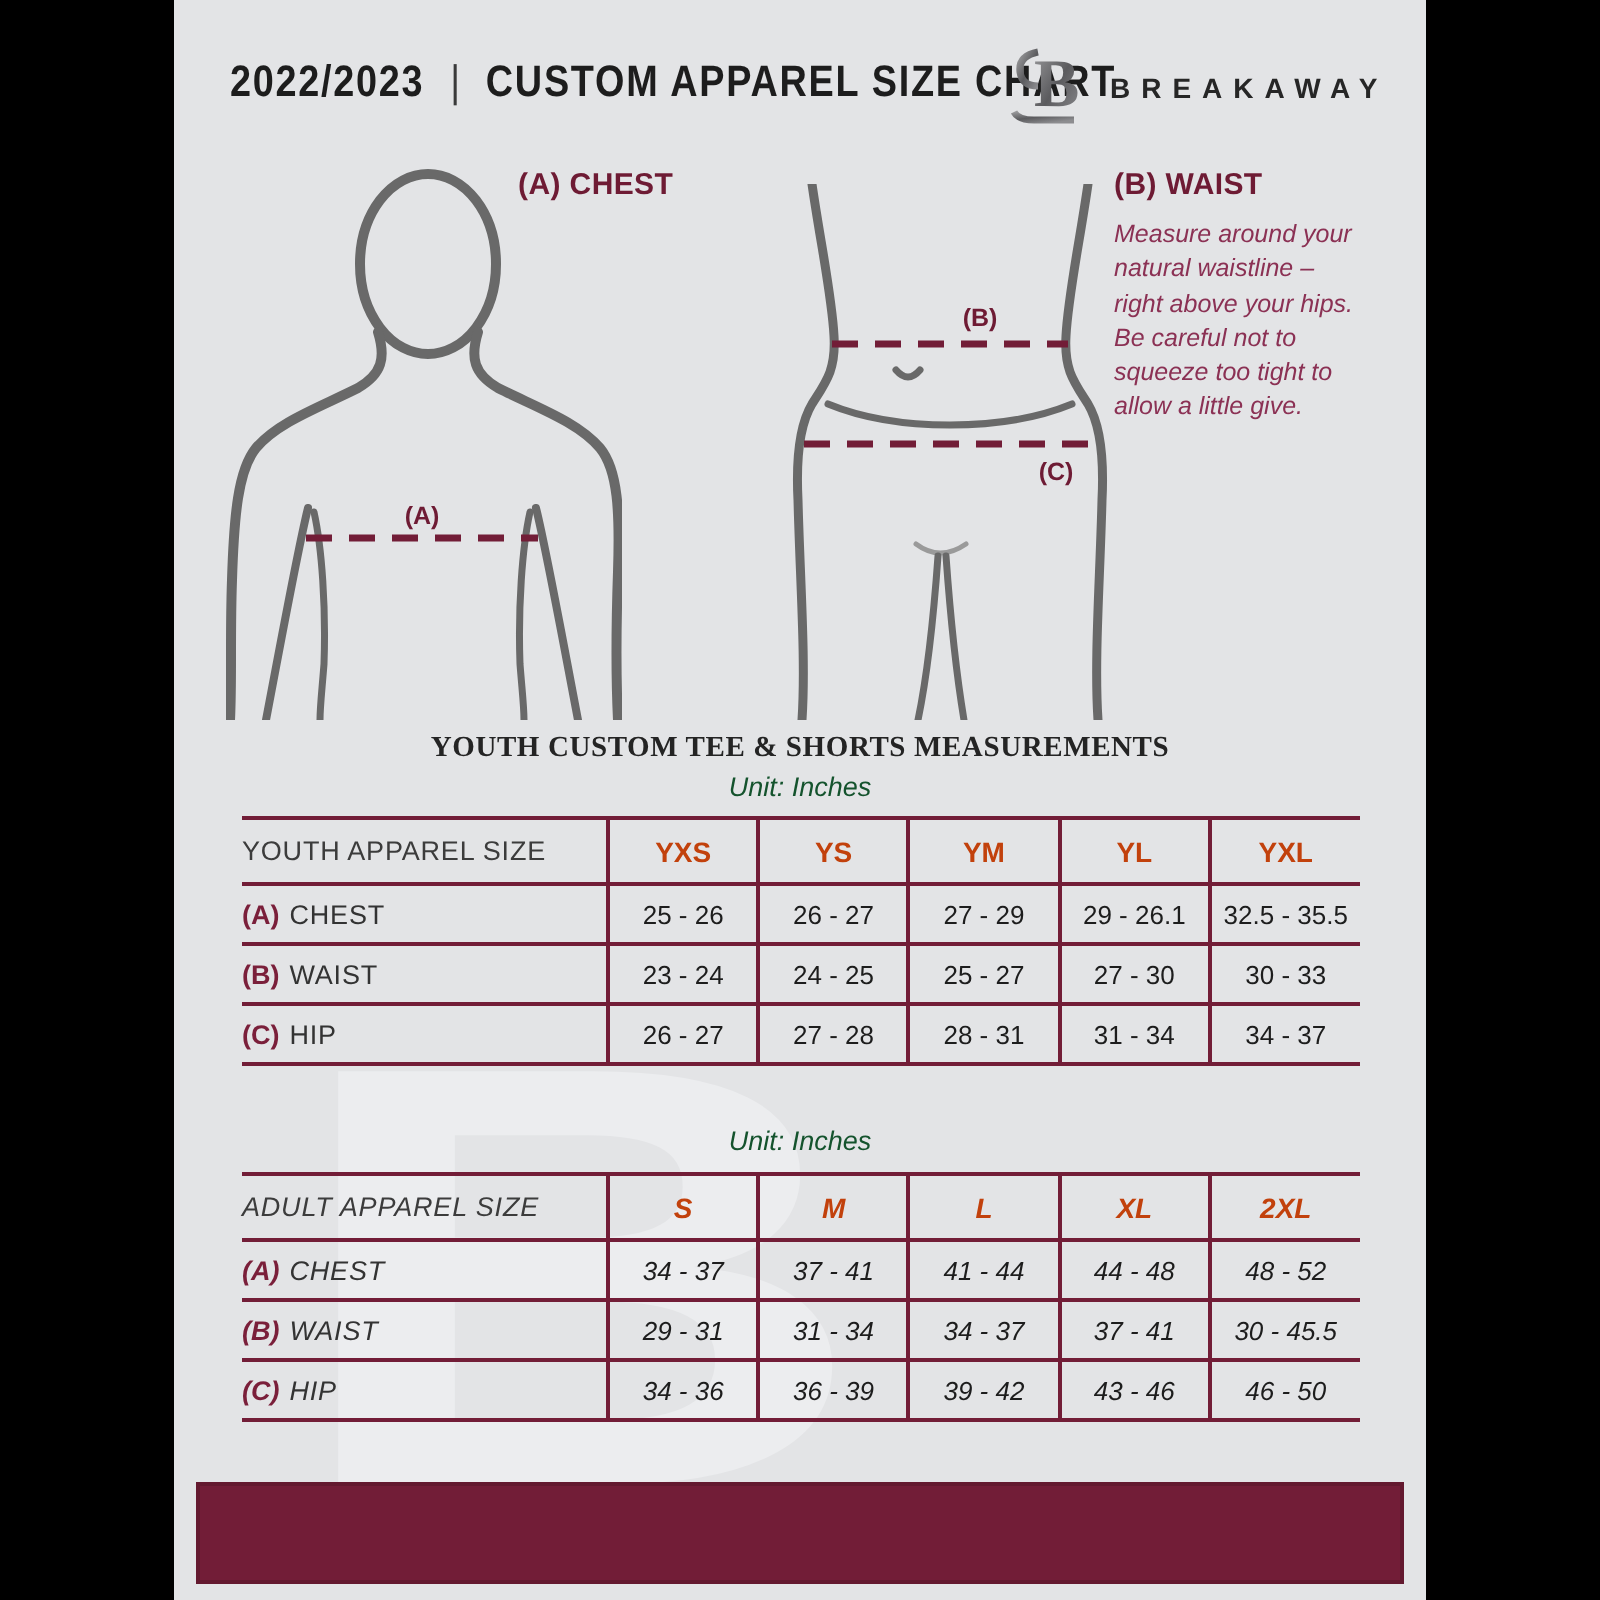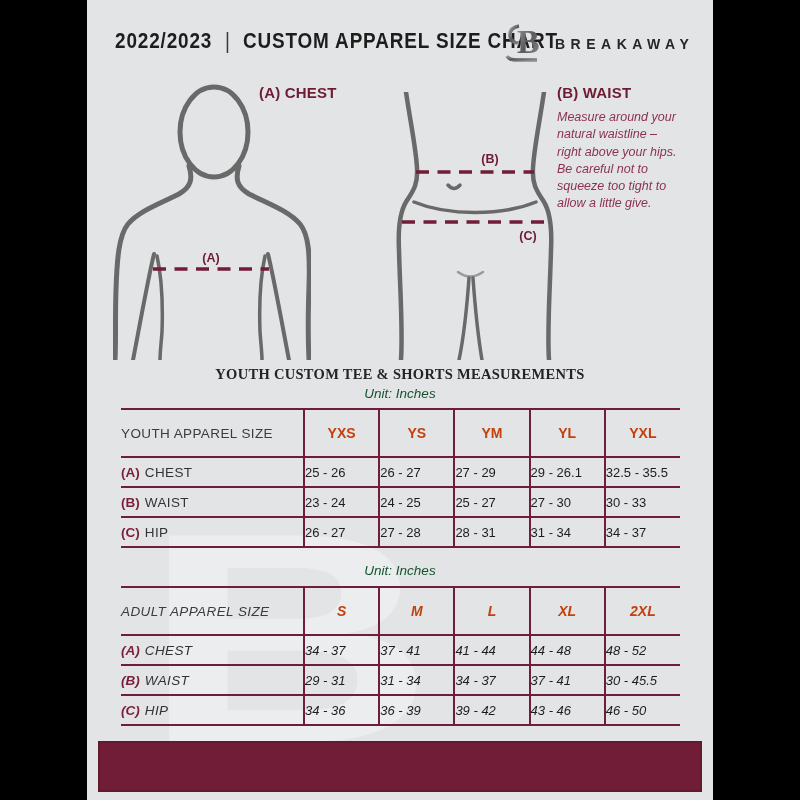--- a/index.html
+++ b/index.html
@@ -49,29 +49,29 @@
             font-size:13.5px;color:#14532d;z-index:1;}
   .yt-title{top:366px;font-family:Liberation Serif, serif;} .yt-unit{top:386px;}
   .ad-title{top:543px;} .ad-unit{top:563px;}
 
   table.size{position:absolute;left:34px;width:559px;border-collapse:collapse;
              table-layout:fixed;z-index:1;background:transparent;}
   .yt-table{top:408px;} .ad-table{top:586px;font-style:italic;}
   table.size th,table.size td{border-top:2px solid var(--maroon);padding:0;}
   table.size tbody tr:last-child th,table.size tbody tr:last-child td{border-bottom:2px solid var(--maroon);}
   table.size th+th,table.size td+td{border-left:2px solid var(--maroon);}
-  table.size thead tr{height:48px;}
+  table.size thead tr{height:33px;}
   table.size tbody tr{height:30px;}
   .c-lbl{width:183px;}
   th.size-hdr-first{font-weight:400;font-size:13.5px;letter-spacing:.4px;color:#3c3c3c;
                     text-align:left;padding-left:14px;}
   th.size-hdr{font-weight:700;font-size:14px;color:#c2410c;text-align:center;}
   td.row-lbl{text-align:left;padding-left:14px;font-size:13.5px;letter-spacing:.4px;color:#333;}
   td.row-lbl .pfx{font-weight:700;color:#7A1F3A;margin-right:5px;letter-spacing:0;}
-  td.val{text-align:left;font-size:13px;color:#1d1d1d;}
+  td.val{text-align:center;font-size:13px;color:#1d1d1d;}
 
   
   .footer-bar{position:absolute;left:11px;top:741px;width:604px;height:51px;
               background:var(--maroon);z-index:3;box-shadow:inset 0 0 0 2px rgba(0,0,0,.13);}
 
   .svg-label{font-family:"Liberation Sans",sans-serif;font-weight:bold;font-size:12.5px;fill:#6E1B34;}
 </style>
 </head>
 <body>
 

